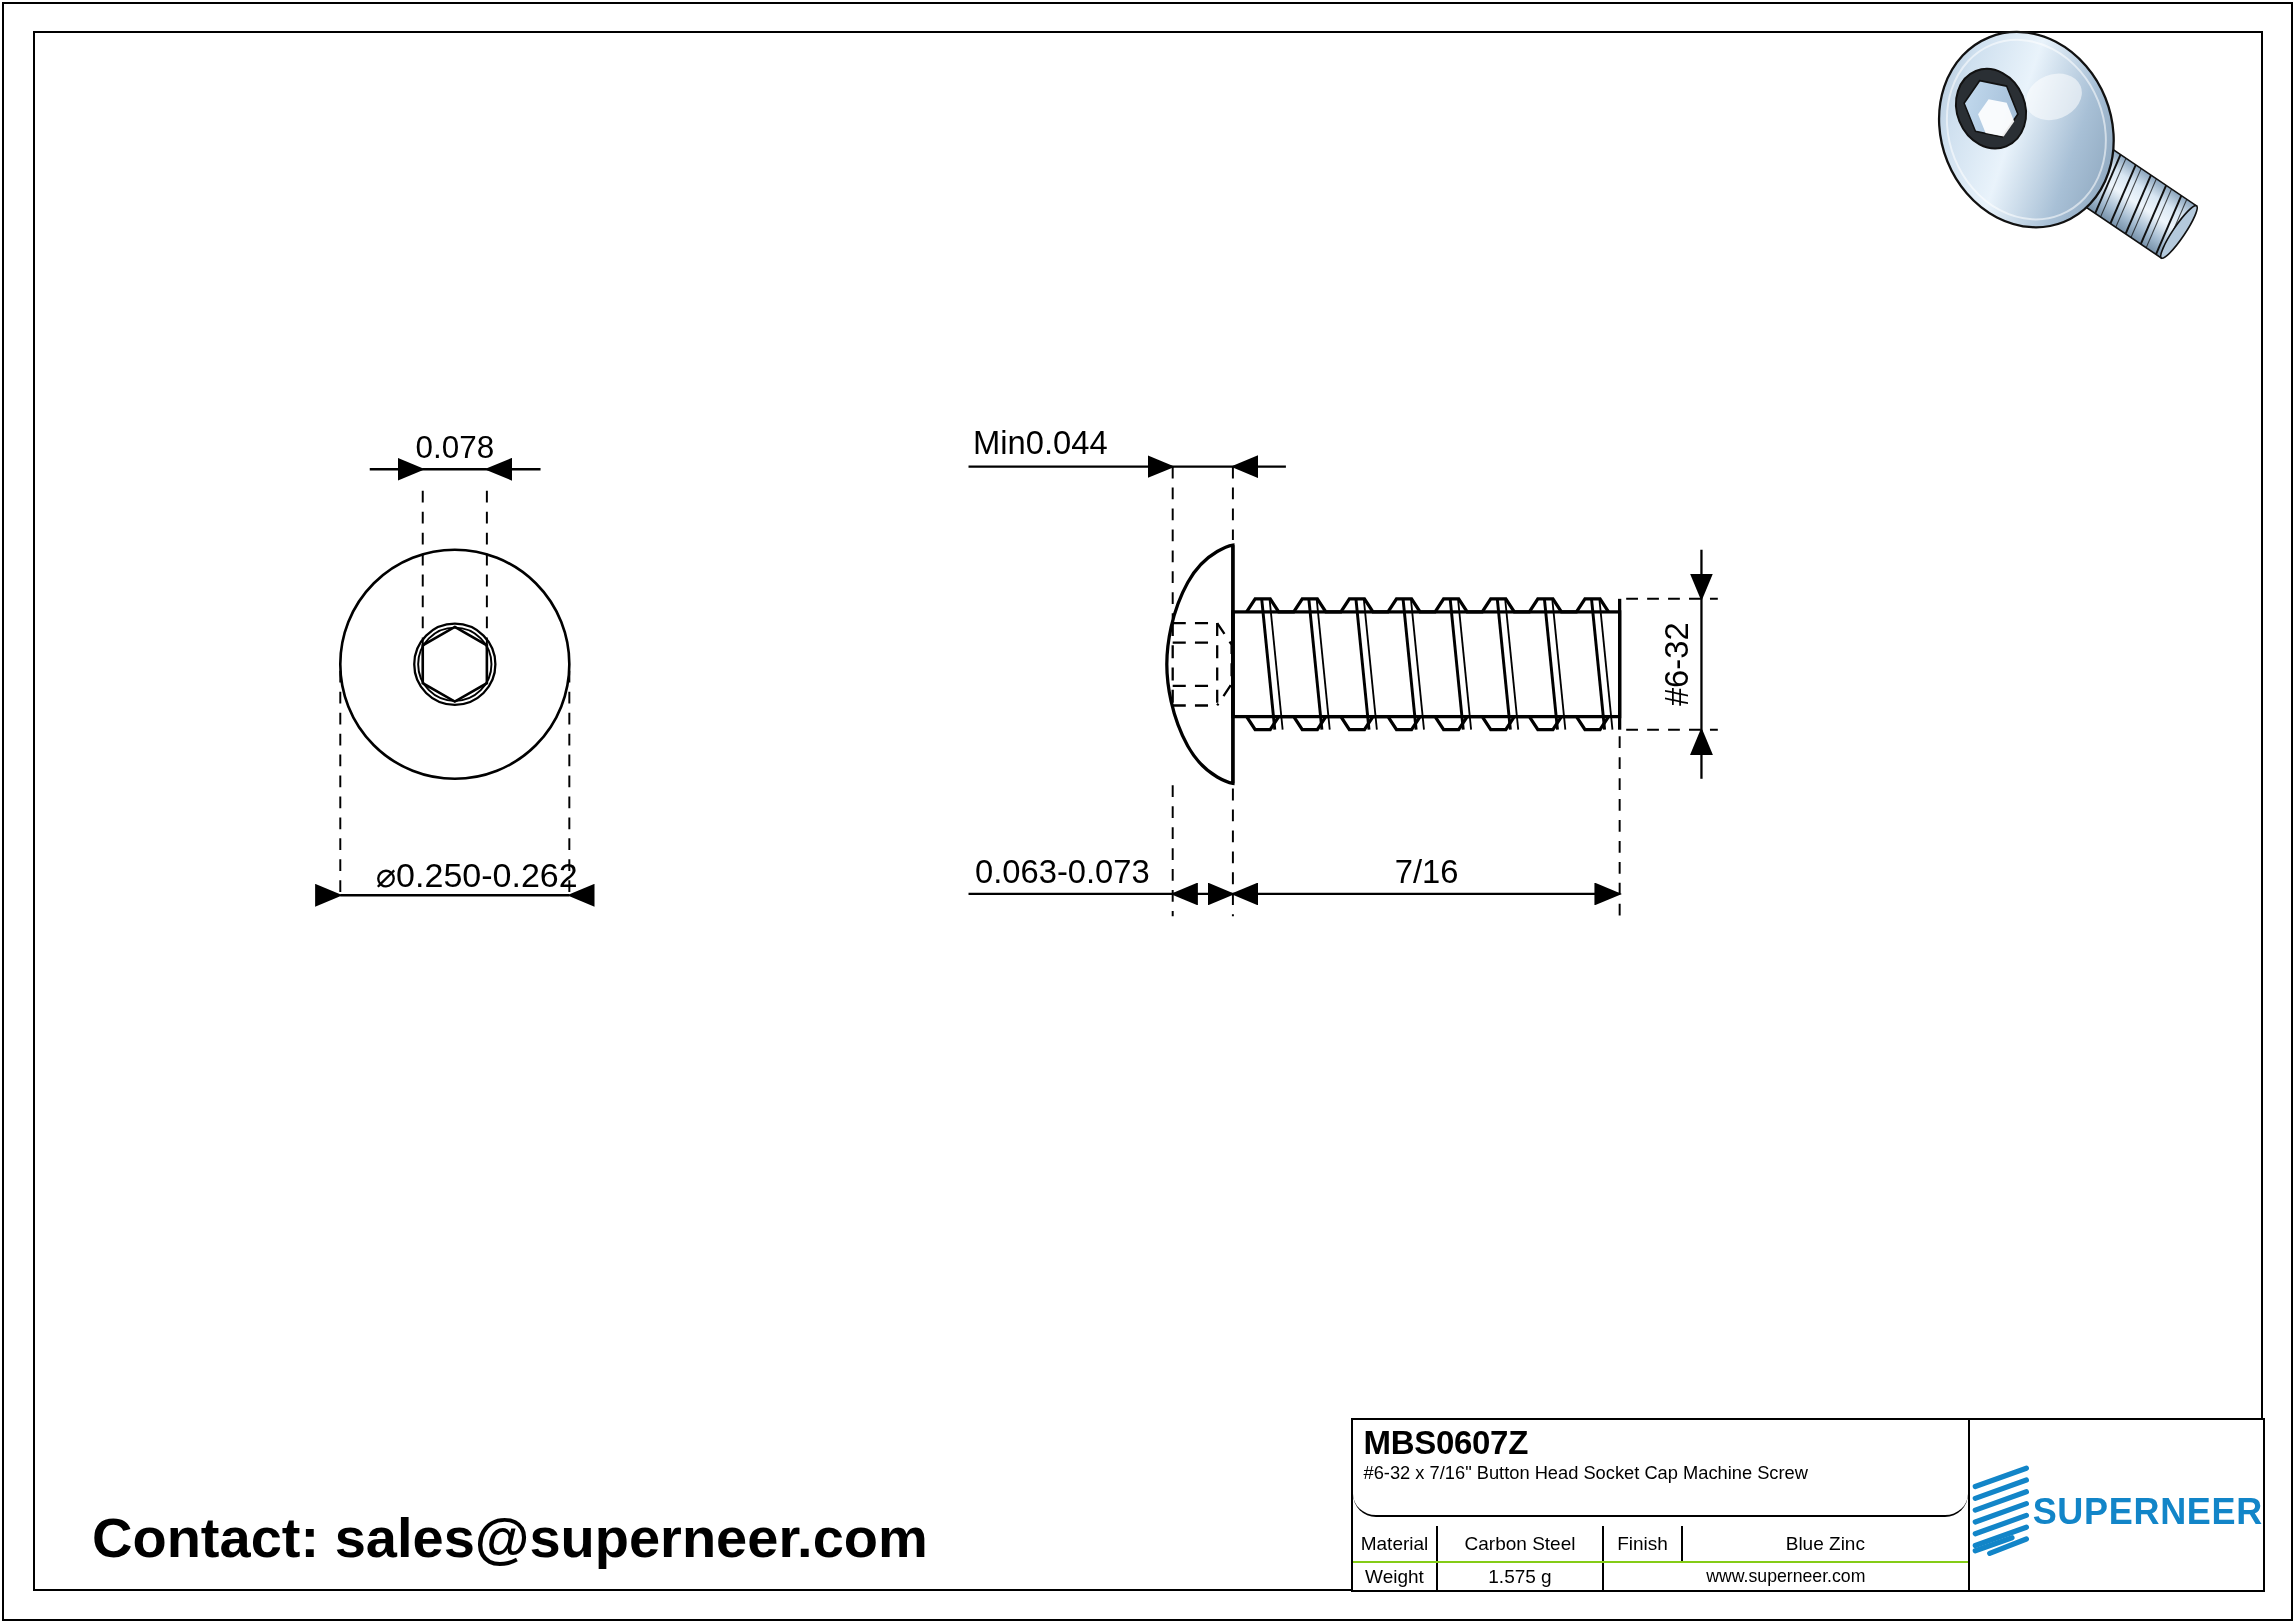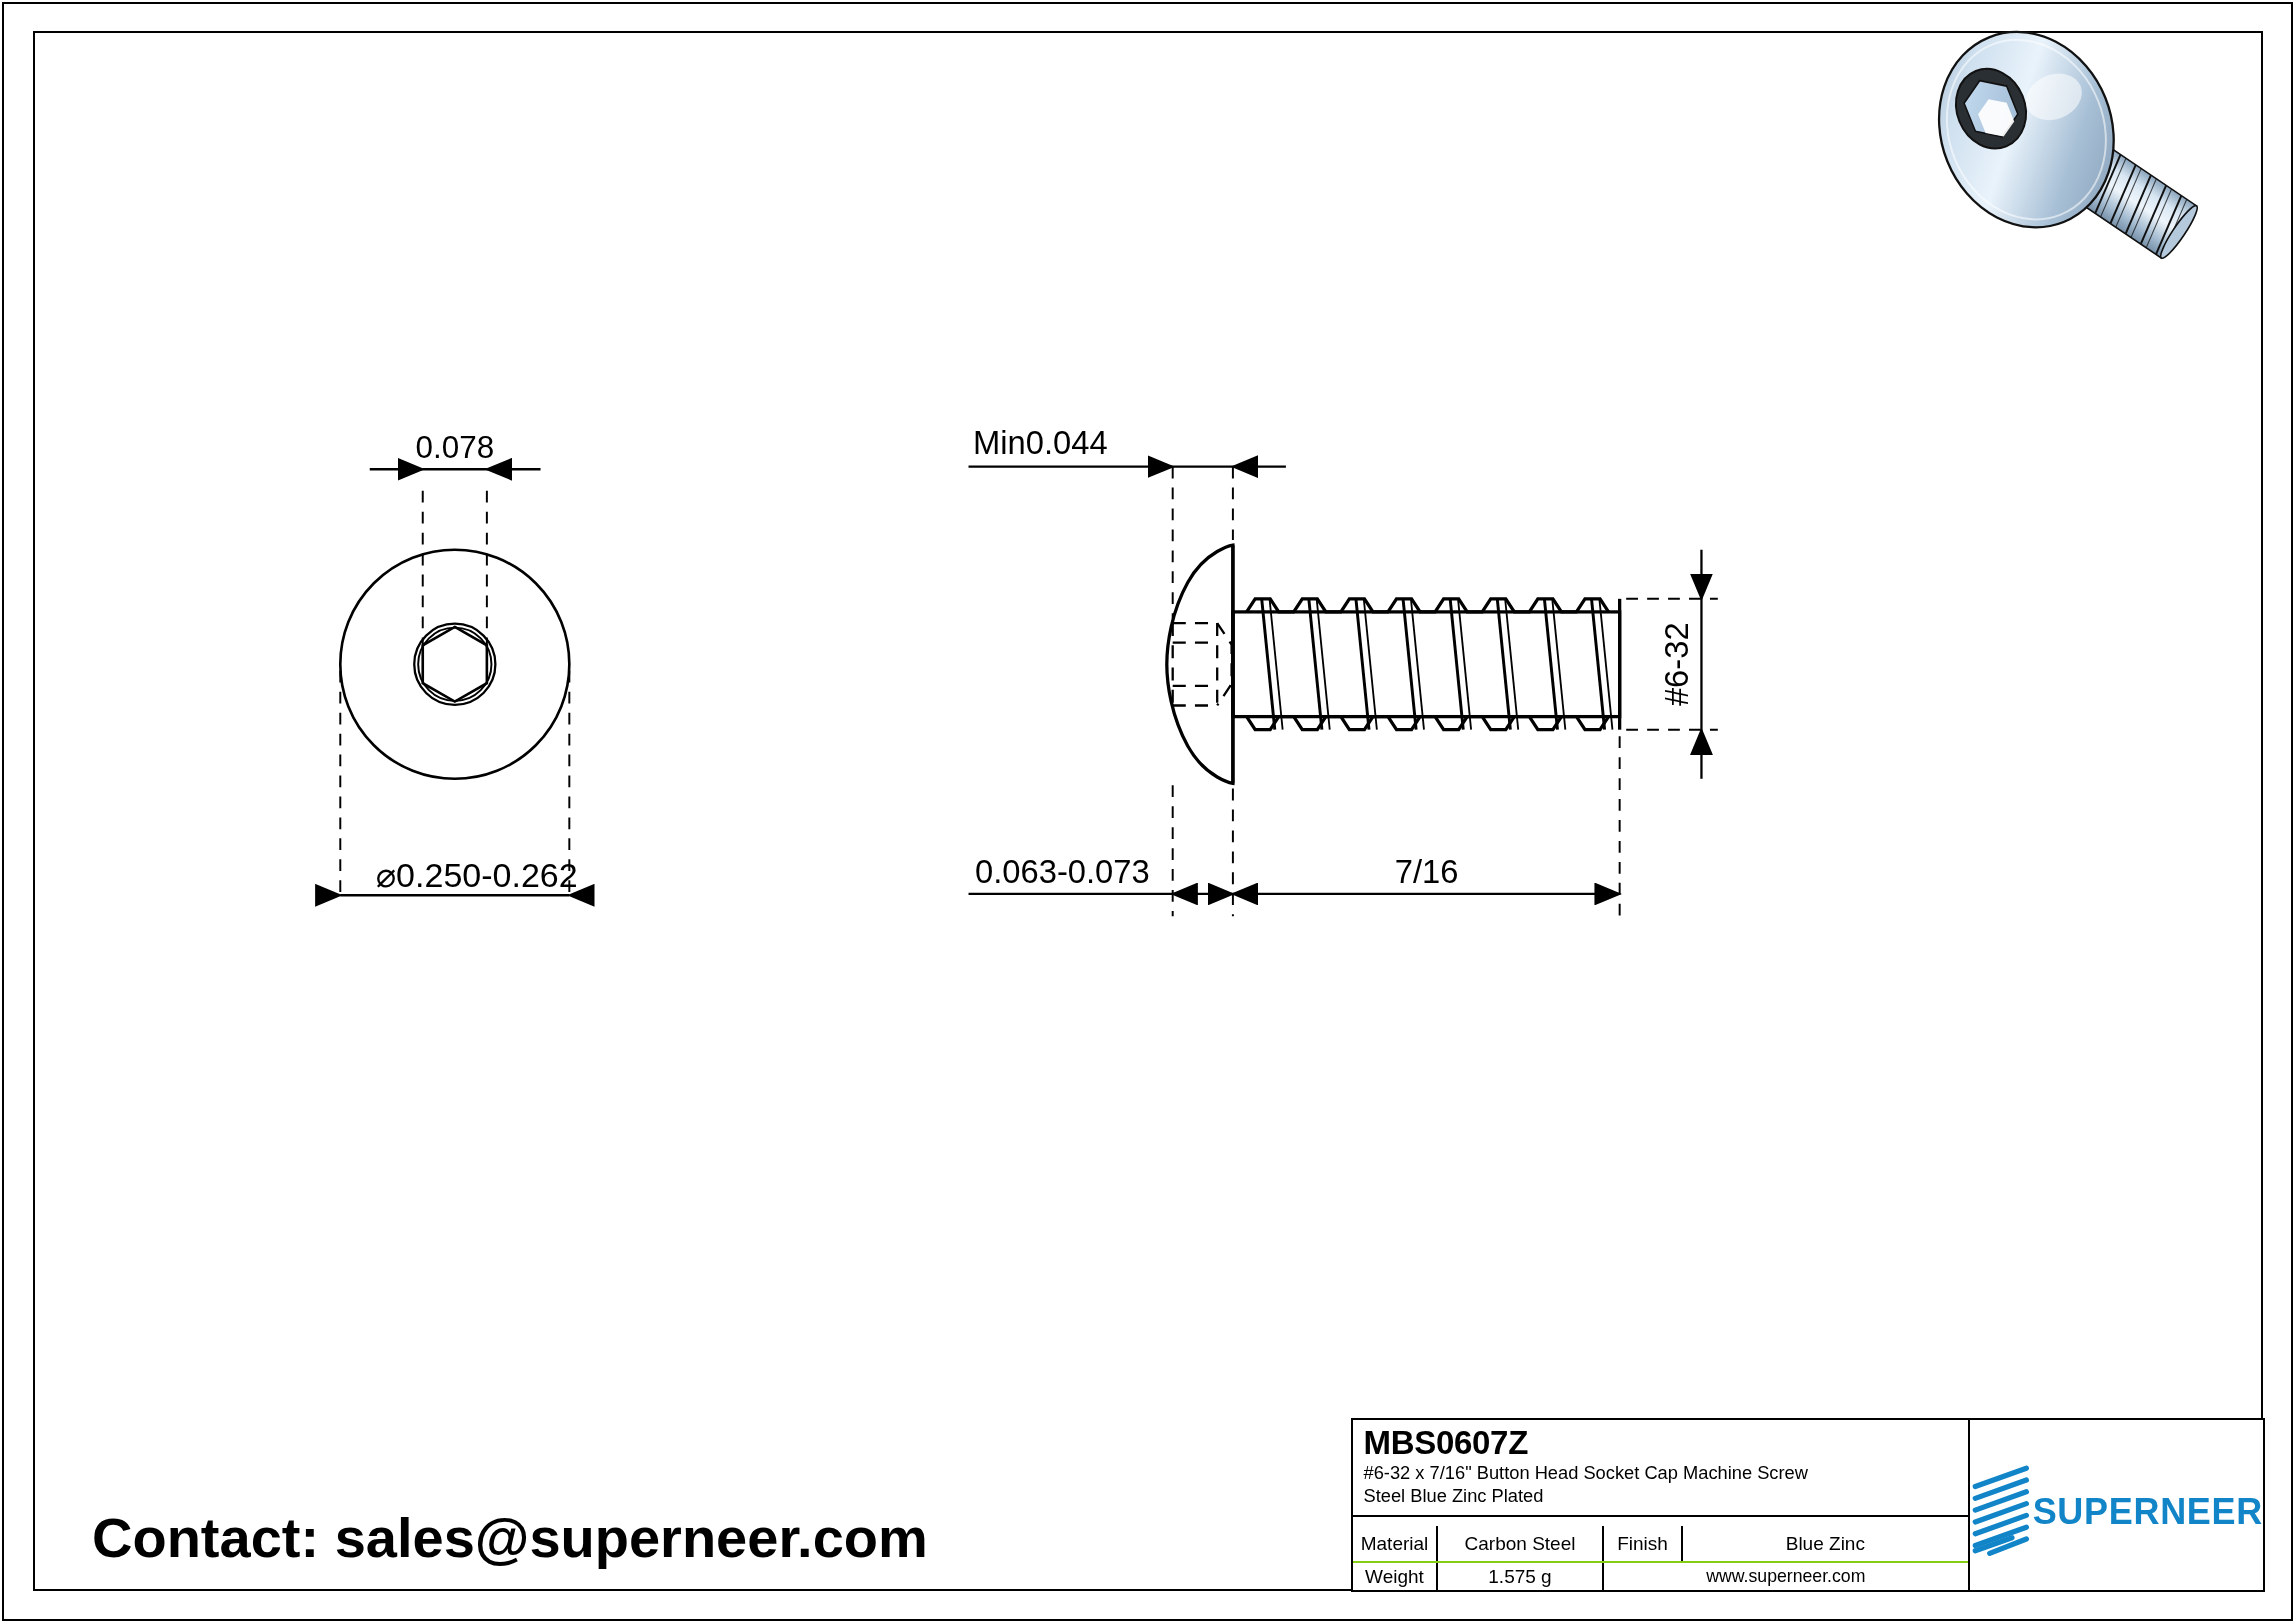--- a/index.html
+++ b/index.html
@@ -77,20 +77,21 @@
     display: flex;
     flex-direction: column;
     border-right: 2.6px solid #000000;
     box-sizing: border-box;
   }
   #tb-desc {
     flex: 0 0 97px;
     padding: 3.9px 0 0 10.5px;
     border-bottom: 2.6px solid #000000;
     box-sizing: border-box;
+    border-radius: 23px;
   }
   #tb-partno {
     font-size: 33px;
     font-weight: bold;
     line-height: 37px;
     color: #000;
     letter-spacing: -0.3px;
   }
   .tb-descline {
     font-size: 18.3px;
@@ -347,21 +348,20 @@
 
   <div id="contact-text">Contact: sales@superneer.com</div>
 
   <div id="title-block">
 
     <div id="tb-left">
 
       <div id="tb-desc">
         <div id="tb-partno">MBS0607Z</div>
         <div class="tb-descline">#6-32 x 7/16"   Button Head Socket Cap Machine Screw</div>
-        <div class="tb-descline">Steel Blue Zinc Plated</div>
       </div>
 
       <div class="tb-row" id="tb-row-material">
         <div class="tb-cell tb-cell-div c-label">Material</div>
         <div class="tb-cell tb-cell-div c-value1">Carbon Steel</div>
         <div class="tb-cell tb-cell-div c-label2">Finish</div>
         <div class="tb-cell c-value2">Blue Zinc</div>
       </div>
 
       <div class="tb-row" id="tb-row-weight">

